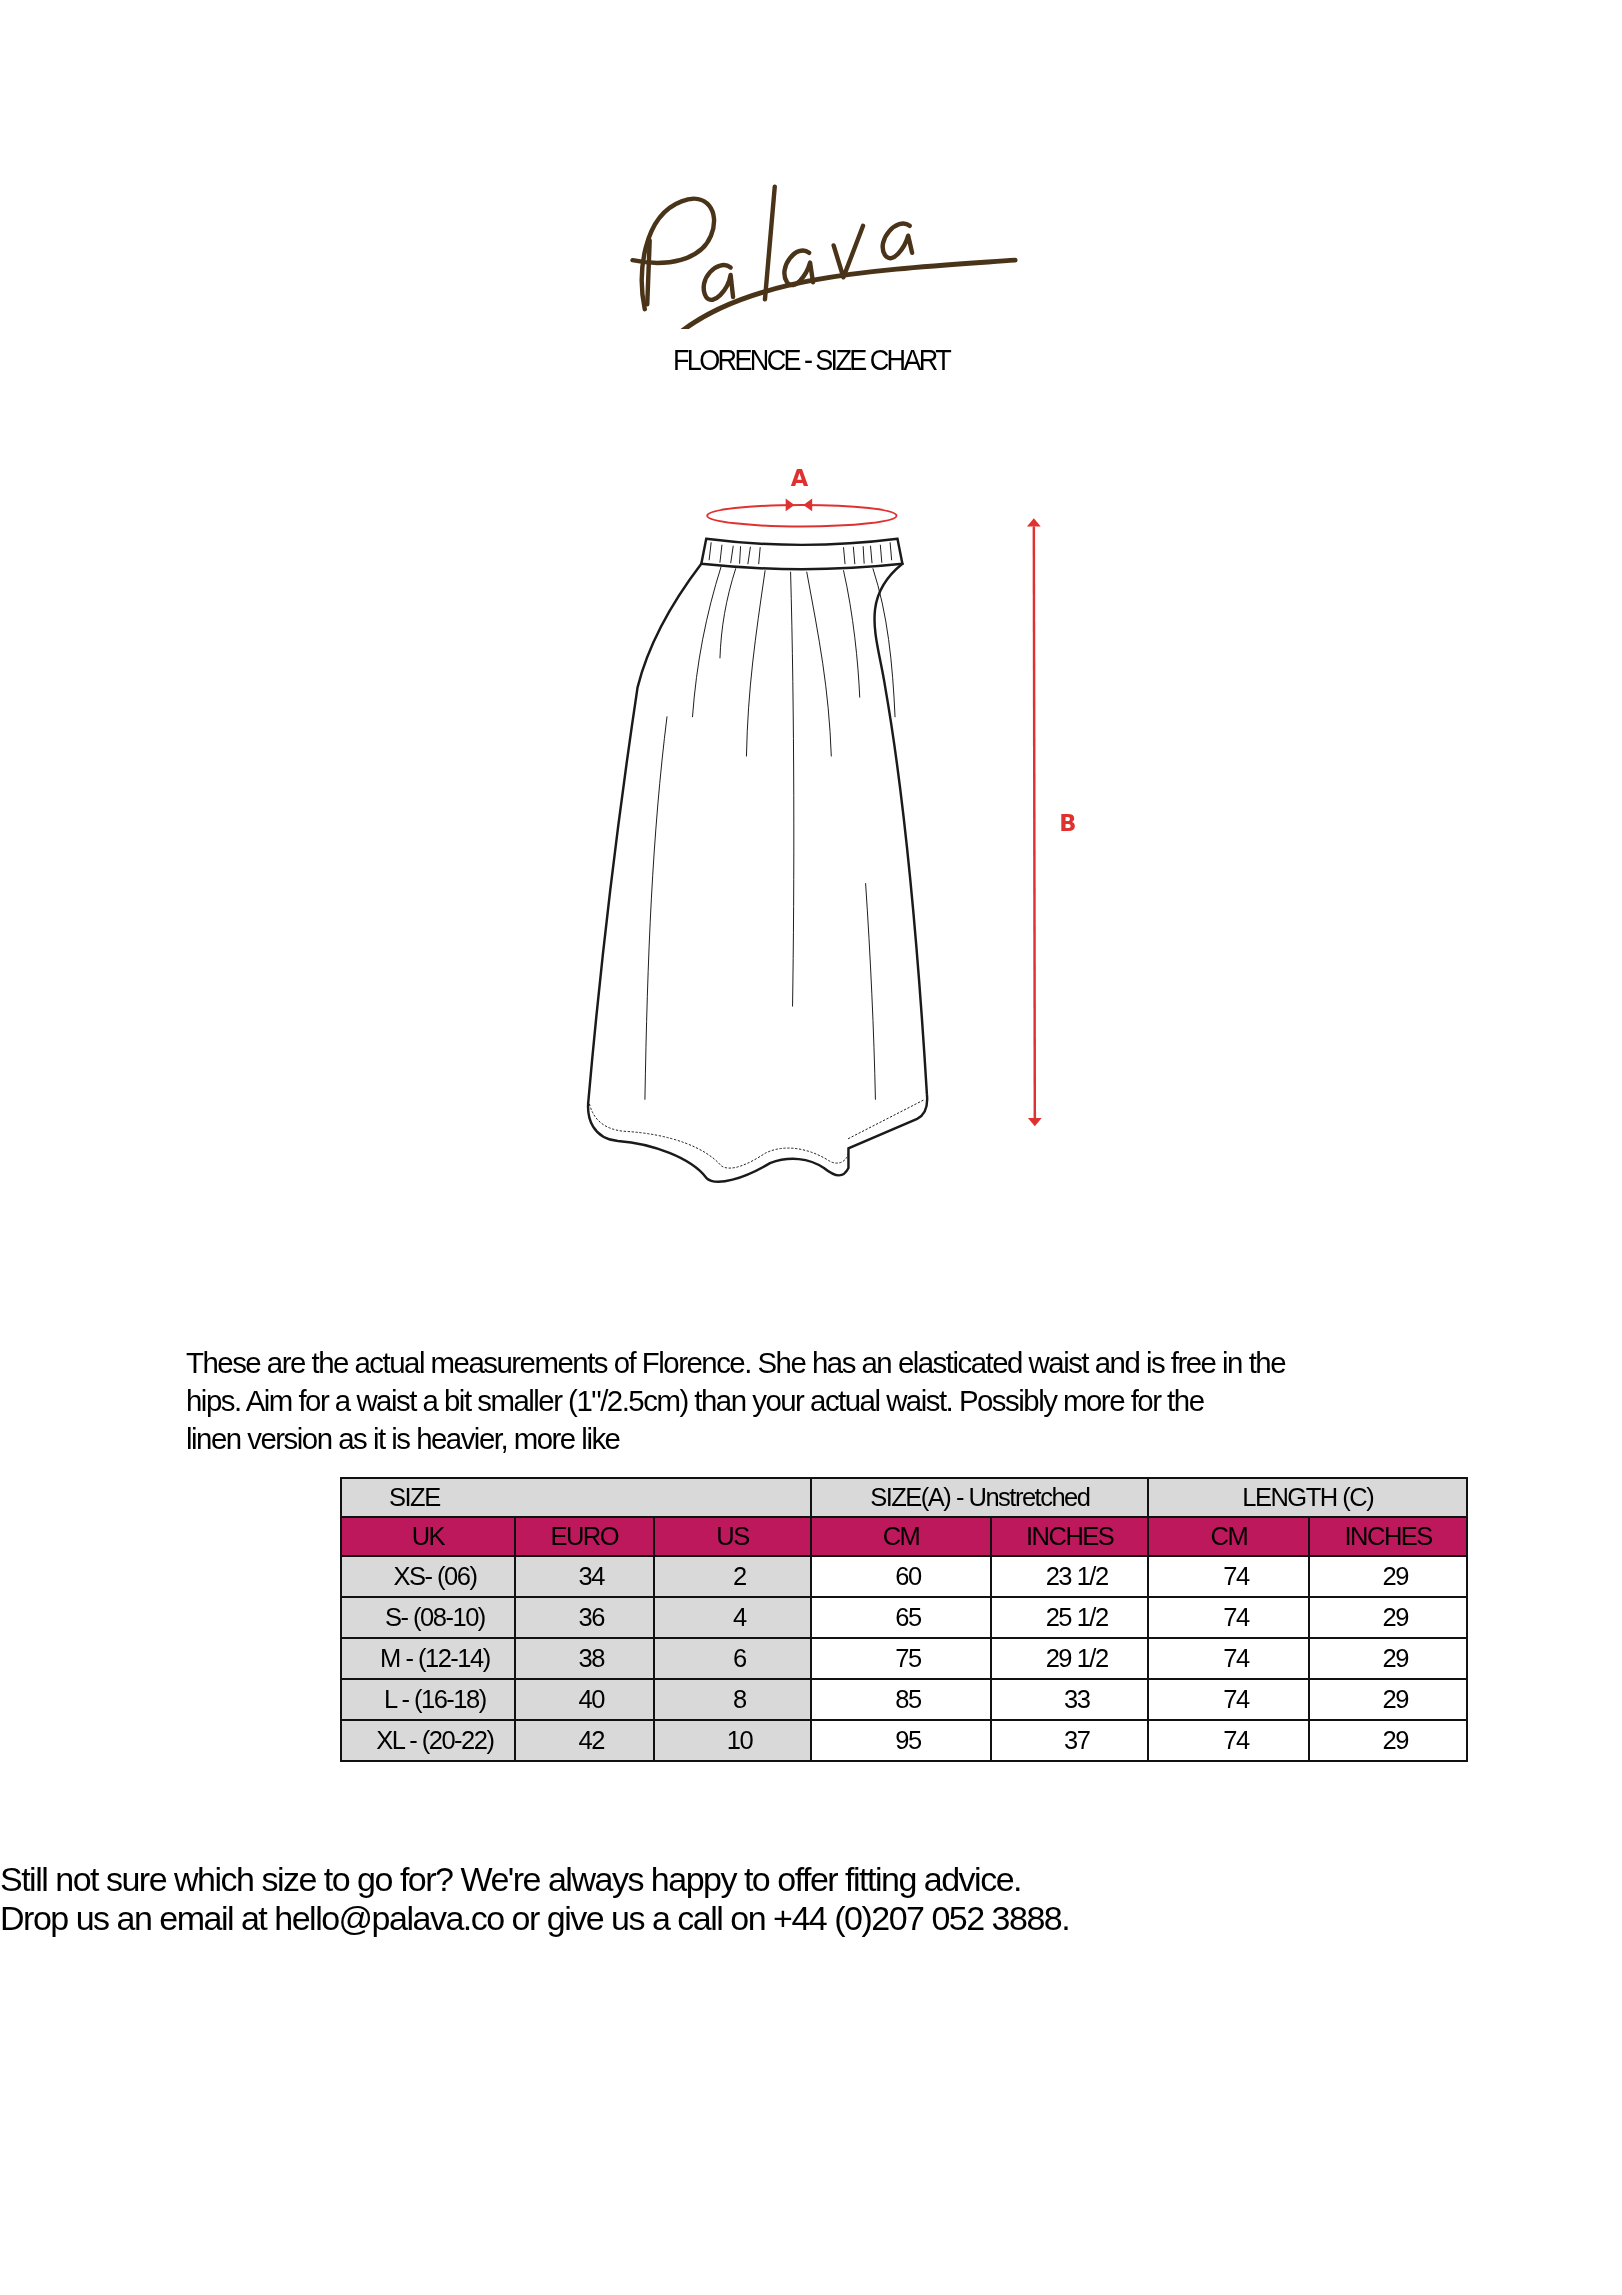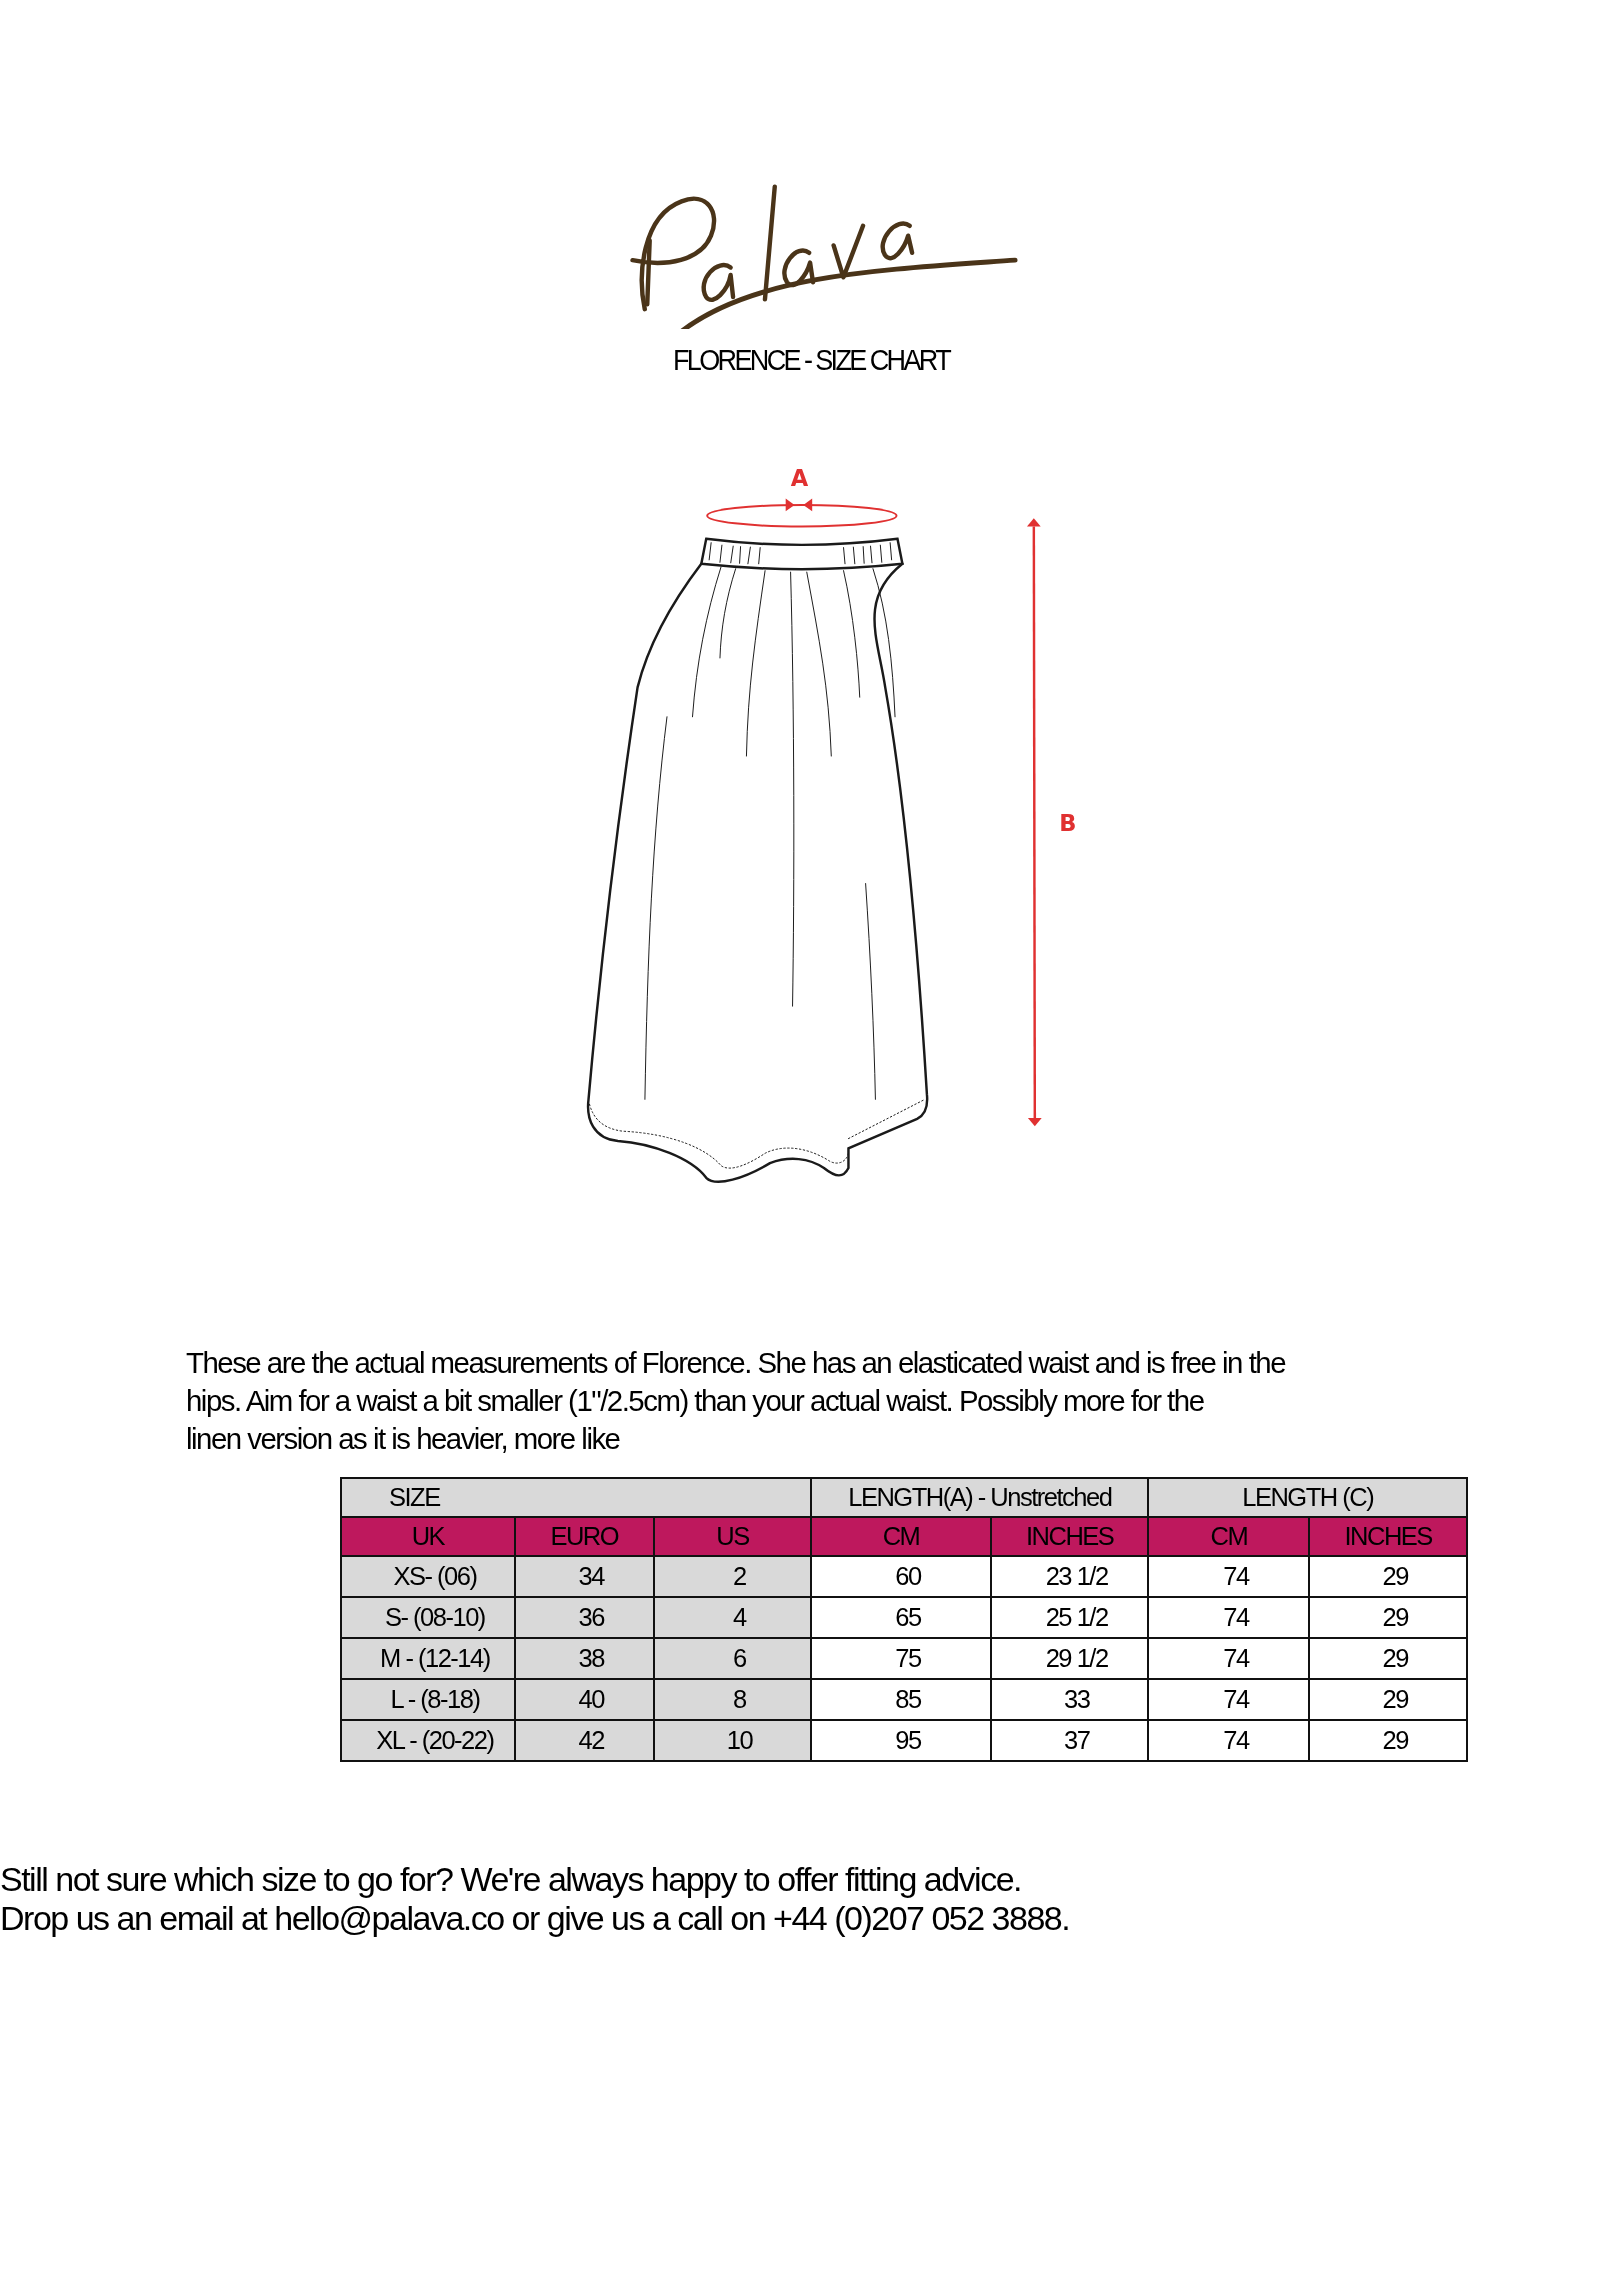--- a/index.html
+++ b/index.html
@@ -120,21 +120,21 @@
       <col style="width:119px">
       <col style="width:135px">
     <col style="width:154px">
       <col style="width:135px">
       <col style="width:138px">
       <col style="width:135px">
   </colgroup>
   <tbody>
       <tr class="hdr1">
     <td colspan="3" class="size-head">SIZE</td>
-    <td colspan="2">LENGTH(A) - Unstretched</td>
+    <td colspan="2">SIZE(A) - Unstretched</td>
     <td colspan="2">LENGTH (C)</td>
   </tr>
   <tr class="hdr2">
     <td>UK</td>
     <td>EURO</td>
     <td>US</td>
     <td>CM</td>
     <td>INCHES</td>
     <td>CM</td>
     <td>INCHES</td>
@@ -160,21 +160,21 @@
   <tr class="row">
     <td class="grey">M - (12-14)</td>
     <td class="grey">38</td>
     <td class="grey">6</td>
     <td class="white">75</td>
     <td class="white">29 1/2</td>
     <td class="white">74</td>
     <td class="white">29</td>
   </tr>
   <tr class="row">
-    <td class="grey">L - (8-18)</td>
+    <td class="grey">L - (16-18)</td>
     <td class="grey">40</td>
     <td class="grey">8</td>
     <td class="white">85</td>
     <td class="white">33</td>
     <td class="white">74</td>
     <td class="white">29</td>
   </tr>
   <tr class="row">
     <td class="grey">XL - (20-22)</td>
     <td class="grey">42</td>

